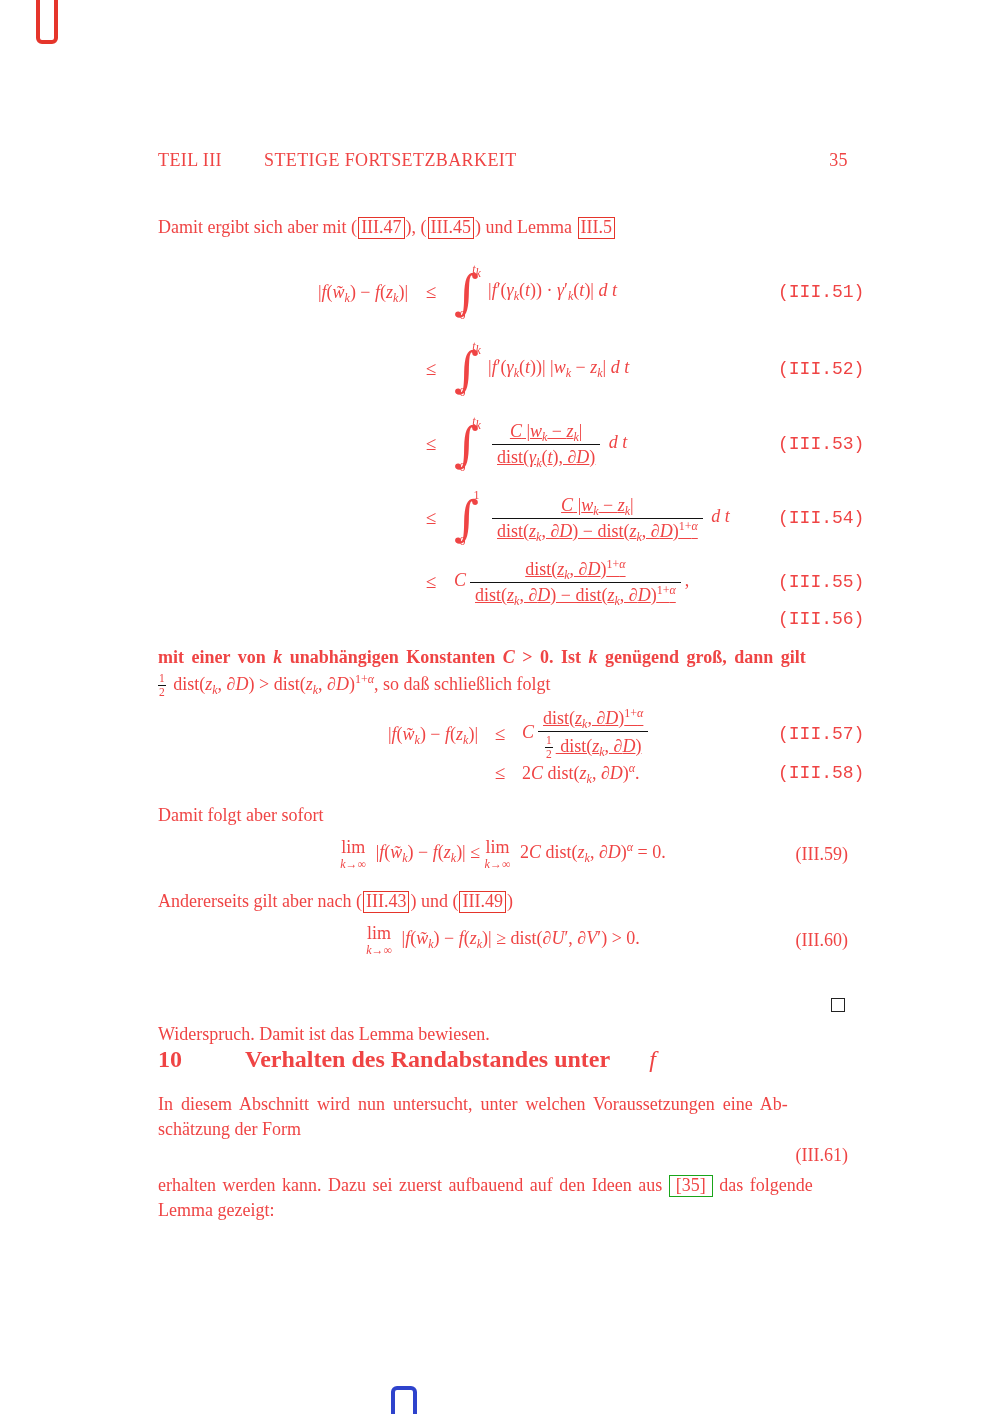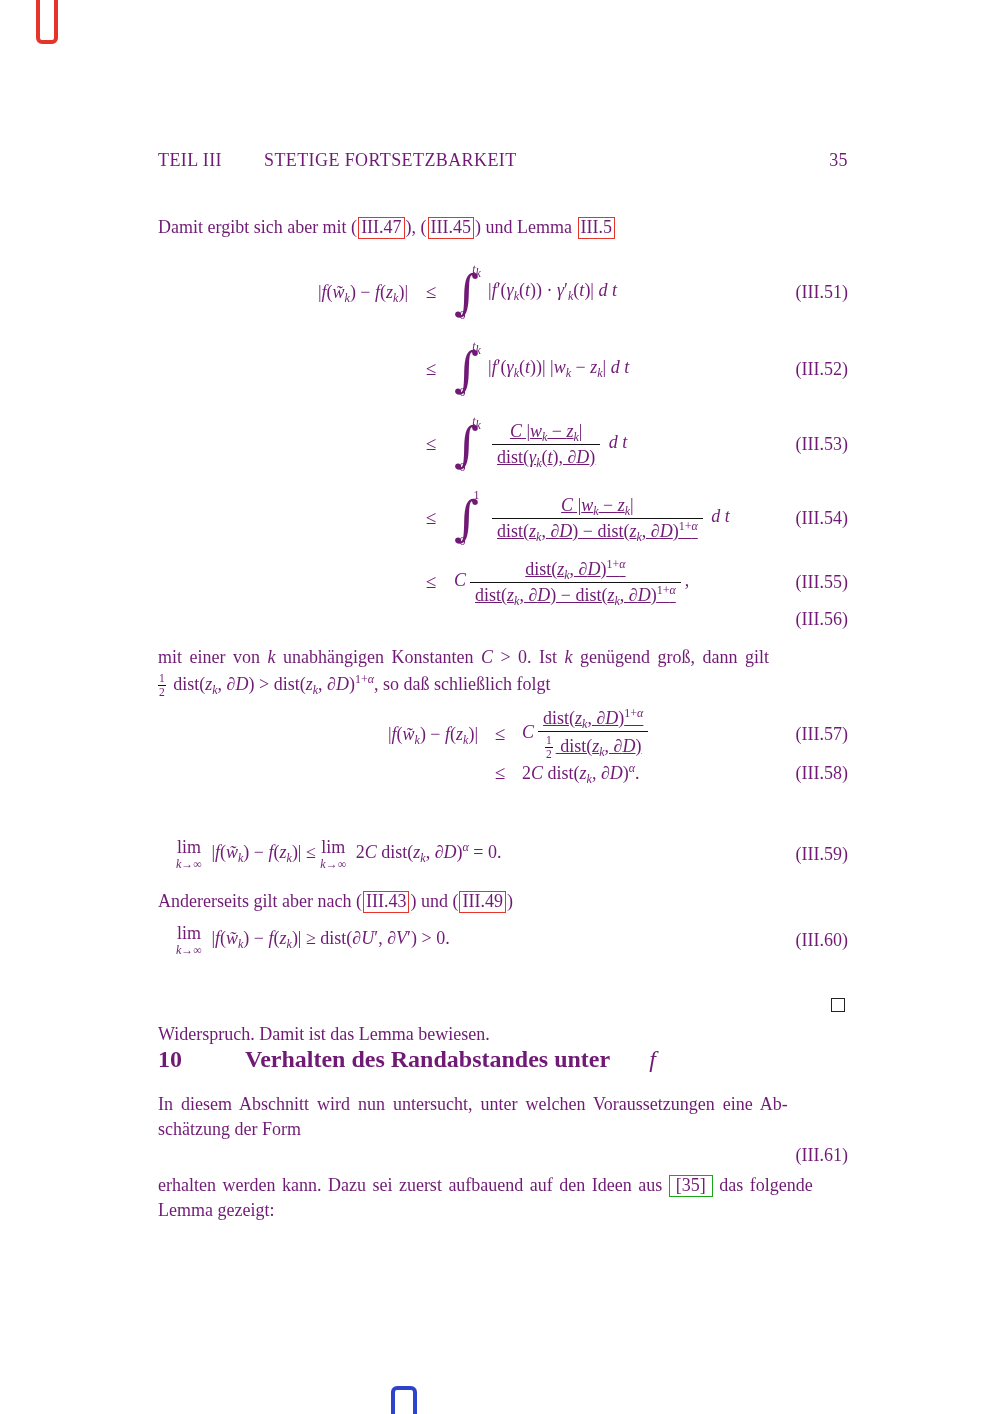--- a/index.html
+++ b/index.html
@@ -1,39 +1,39 @@
 <!DOCTYPE html>
 <html style="--ref: #e5352b; --cite: #1aa51a; --blu: #2e43cc;"><head>
 <meta charset="utf-8">
 <style>
   html,body{margin:0;padding:0;background:#888;}
   .page{position:relative;width:1000px;height:1414px;background:#fff;margin:0 auto;
-        font-family:"Liberation Serif","DejaVu Serif",serif;color:#701a75;
+        font-family:"Liberation Serif","DejaVu Serif",serif;color:#ef4444;
         overflow:hidden;font-size:18px;}
   .abs{position:absolute;}
   .col{left:158px;width:690px;}
   
   .hdr{top:150px;display:flex;align-items:baseline;letter-spacing:0.4px;}
   .hdr .hc{margin-left:42px;}
   .hdr .hp{margin-left:auto;}
   
   .para{line-height:25px;white-space:nowrap;}
   
   .rbox{display:inline-block;border:1.5px solid var(--ref,#e5352b);padding:0 2px;line-height:1.1;margin:0 1px;}
   .gbox{display:inline-block;border:1.5px solid var(--cite,#1aa51a);padding:0 6px;line-height:1.1;}
   
   .eqrow{position:absolute;left:158px;width:690px;display:grid;align-items:center;}
   .ga{grid-template-columns:250px 46px 1fr 70px;}
   .gb{grid-template-columns:320px 44px 1fr 70px;}
   .lhs{text-align:right;}
   .rl{text-align:center;font-size:19px;}
   .rh{text-align:left;}
-  .tg{text-align:right;}
+  .tg{text-align:right;font-family:Liberation Mono, monospace;}
   .ctr-row{position:absolute;left:158px;width:690px;}
-  .ctr{position:absolute;left:18px;right:0;text-align:left;top:50%;transform:translateY(-50%);}
+  .ctr{position:absolute;left:0;right:0;text-align:center;top:50%;transform:translateY(-50%);}
   .ctg{position:absolute;right:0;top:50%;transform:translateY(-50%);}
   
   .m i{font-style:italic;}
   sub{font-size:12px;vertical-align:-4px;line-height:0;}
   sup{font-size:12px;vertical-align:7px;line-height:0;}
   .int{display:inline-flex;flex-direction:column;align-items:center;vertical-align:middle;line-height:1;margin-right:9px;}
   .int .ul{font-size:12px;transform:translateX(10px);margin-bottom:-5px;}
   .int .sg{font-size:48px;line-height:0.92;font-family:"DejaVu Serif",serif;}
   .int .ll{font-size:12px;transform:translateX(-4px);margin-top:-5px;}
   .fr{display:inline-block;vertical-align:middle;text-align:center;margin:0 4px;text-decoration:underline;}
@@ -45,21 +45,21 @@
   .limop .ls{font-size:12px;margin-top:2px;}
   
   .sechead{top:1046px;font-weight:bold;font-size:24px;display:flex;gap:32px;}
   .sechead .st{margin-left:31px;}
   .sechead i{font-weight:normal;font-style:italic;font-size:24px;margin-left:7px;}
   
   .qed{left:831px;top:998px;width:12px;height:12px;border:1.6px solid #222;}
   
   .markred{left:36px;top:-6px;width:14px;height:42px;border:4px solid var(--ref,#e5352b);border-radius:6px;}
   .markblue{left:391px;top:1386px;width:18px;height:34px;border:4px solid var(--blu,#2e43cc);border-radius:6px;}
-  .ws2{word-spacing:2px;} .ws3{word-spacing:3px;} .ws4{word-spacing:3.5px;}
+  .ws2{word-spacing:2px;} .ws3{word-spacing:3px;font-weight:bold;} .ws4{word-spacing:3.5px;}
 </style>
 </head>
 <body>
 
 <div class="page">
 
   <div class="abs markred"></div>
   <div class="abs markblue"></div>
 
   <div class="abs col hdr">
@@ -142,20 +142,21 @@
             </span> dist(<i>z</i><sub><i>k</i></sub>, ∂<i>D</i>)</span></span></div>
     <div class="tg">(III.57)</div>
   </div>
   <div class="eqrow gb m" style="top:760px;height:26px">
     <div class="lhs"></div>
     <div class="rl">≤</div>
     <div class="rh">2<i>C</i> dist(<i>z</i><sub><i>k</i></sub>, ∂<i>D</i>)<sup><i>α</i></sup>.</div>
     <div class="tg">(III.58)</div>
   </div>
 
+  <div class="abs col para" style="top:803px">Damit folgt aber sofort</div>
 
   <div class="ctr-row" style="top:833px;height:42px">
     <div class="ctr m"><span class="limop">
           <span>lim</span>
           <span class="ls"><i>k</i>→∞</span>
         </span> |<i>f</i>(<i>w̃</i><sub><i>k</i></sub>) − <i>f</i>(<i>z</i><sub><i>k</i></sub>)| ≤ <span class="limop">
           <span>lim</span>
           <span class="ls"><i>k</i>→∞</span>
         </span> 2<i>C</i> dist(<i>z</i><sub><i>k</i></sub>, ∂<i>D</i>)<sup><i>α</i></sup> = 0.</div>
     <div class="ctg">(III.59)</div>

